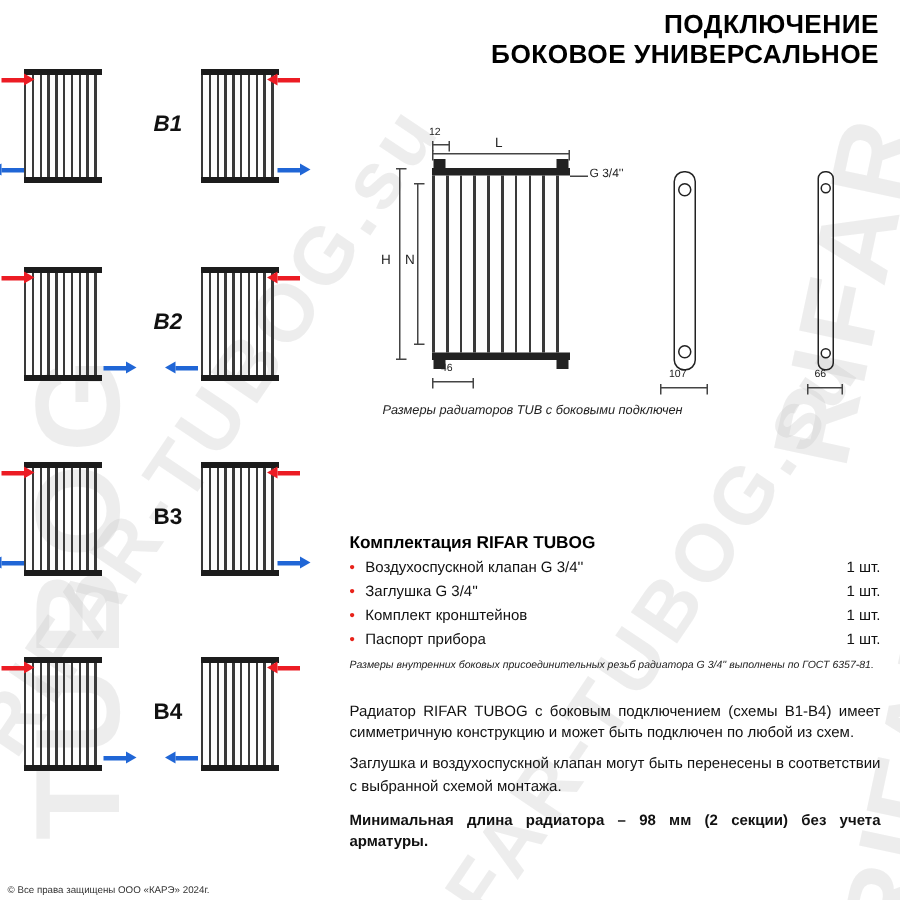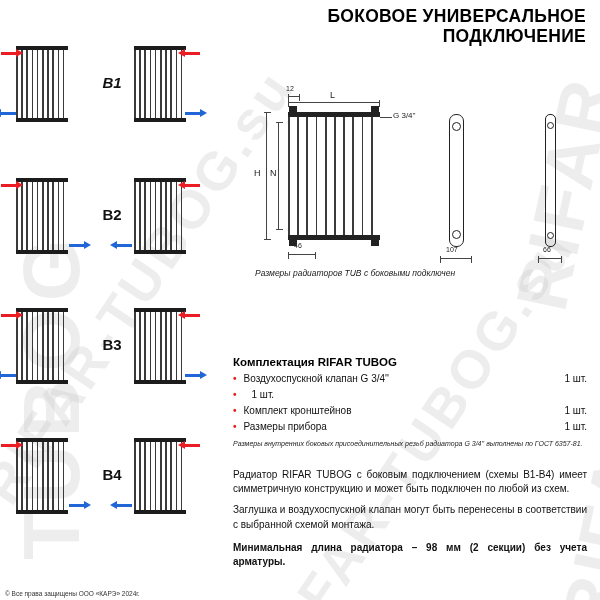--- a/index.html
+++ b/index.html
@@ -71,35 +71,35 @@
 
 <div class="page">
 
   <div class="wm" style="left:6px;top:560px;transform:rotate(-90deg);font-size:80px;letter-spacing:8px;">TUBOG</div>
   <div class="wm" style="left:-30px;top:480px;transform:rotate(-56deg);font-size:54px;">RIFAR-TUBOG.su</div>
   <div class="wm" style="left:250px;top:640px;transform:rotate(-56deg);font-size:54px;">RIFAR-TUBOG.su</div>
   <div class="wm" style="left:500px;top:300px;transform:rotate(-78deg);font-size:72px;">RIFAR</div>
   <div class="wm" style="left:545px;top:620px;transform:rotate(-78deg);font-size:72px;">RIFAR</div>
 
   <div class="title">
+    <div>ПОДКЛЮЧЕНИЕ</div>
     <div>БОКОВОЕ УНИВЕРСАЛЬНОЕ</div>
-    <div>ПОДКЛЮЧЕНИЕ</div>
   </div>
 
   <div class="scheme" style="top:42px;font-style:italic;">
     <div class="rad" style="left:8px;"></div>
     <div class="rad" style="left:126px;"></div>
     <div class="slabel">В1</div>
     <i class="ar r red" style="left:-7px;top:10px;"></i>
     <i class="ar l blue" style="left:-7px;top:70px;"></i>
     <i class="ar l red" style="left:177px;top:10px;"></i>
     <i class="ar r blue" style="left:177px;top:70px;"></i>
   </div>
 
-  <div class="scheme" style="top:174px;">
+  <div class="scheme" style="top:174px;font-style:italic;">
     <div class="rad" style="left:8px;"></div>
     <div class="rad" style="left:126px;"></div>
     <div class="slabel">В2</div>
     <i class="ar r red" style="left:-7px;top:10px;"></i>
     <i class="ar r blue" style="left:61px;top:70px;"></i>
     <i class="ar l red" style="left:177px;top:10px;"></i>
     <i class="ar l blue" style="left:109px;top:70px;"></i>
   </div>
 
   <div class="scheme" style="top:304px;">
@@ -165,28 +165,29 @@
   </div>
 
   <div class="kit">
     <div class="kit-h1">Комплектация RIFAR TUBOG</div>
 
     <div class="kit-row">
       <span class="kit-label">Воздухоспускной клапан G 3/4''</span>
       <span class="kit-qty">1 шт.</span>
     </div>
     <div class="kit-row">
+      <span class="kit-label">Заглушка G 3/4''</span>
       <span class="kit-qty">1 шт.</span>
     </div>
     <div class="kit-row">
       <span class="kit-label">Комплект кронштейнов</span>
       <span class="kit-qty">1 шт.</span>
     </div>
     <div class="kit-row">
-      <span class="kit-label">Размеры прибора</span>
+      <span class="kit-label">Паспорт прибора</span>
       <span class="kit-qty">1 шт.</span>
     </div>
 
     <div class="kit-note">Размеры внутренних боковых присоединительных резьб радиатора G 3/4'' выполнены по ГОСТ 6357-81.</div>
   </div>
 
   <div class="desc">
     <p>Радиатор RIFAR TUBOG с боковым подключением (схемы В1-В4) имеет симметричную конструкцию и может быть подключен по любой из схем.</p>
     <p>Заглушка и воздухоспускной клапан могут быть перенесены в соответствии с выбранной схемой монтажа.</p>
     <p class="bold">Минимальная длина радиатора – 98 мм (2 секции) без учета арматуры.</p>

